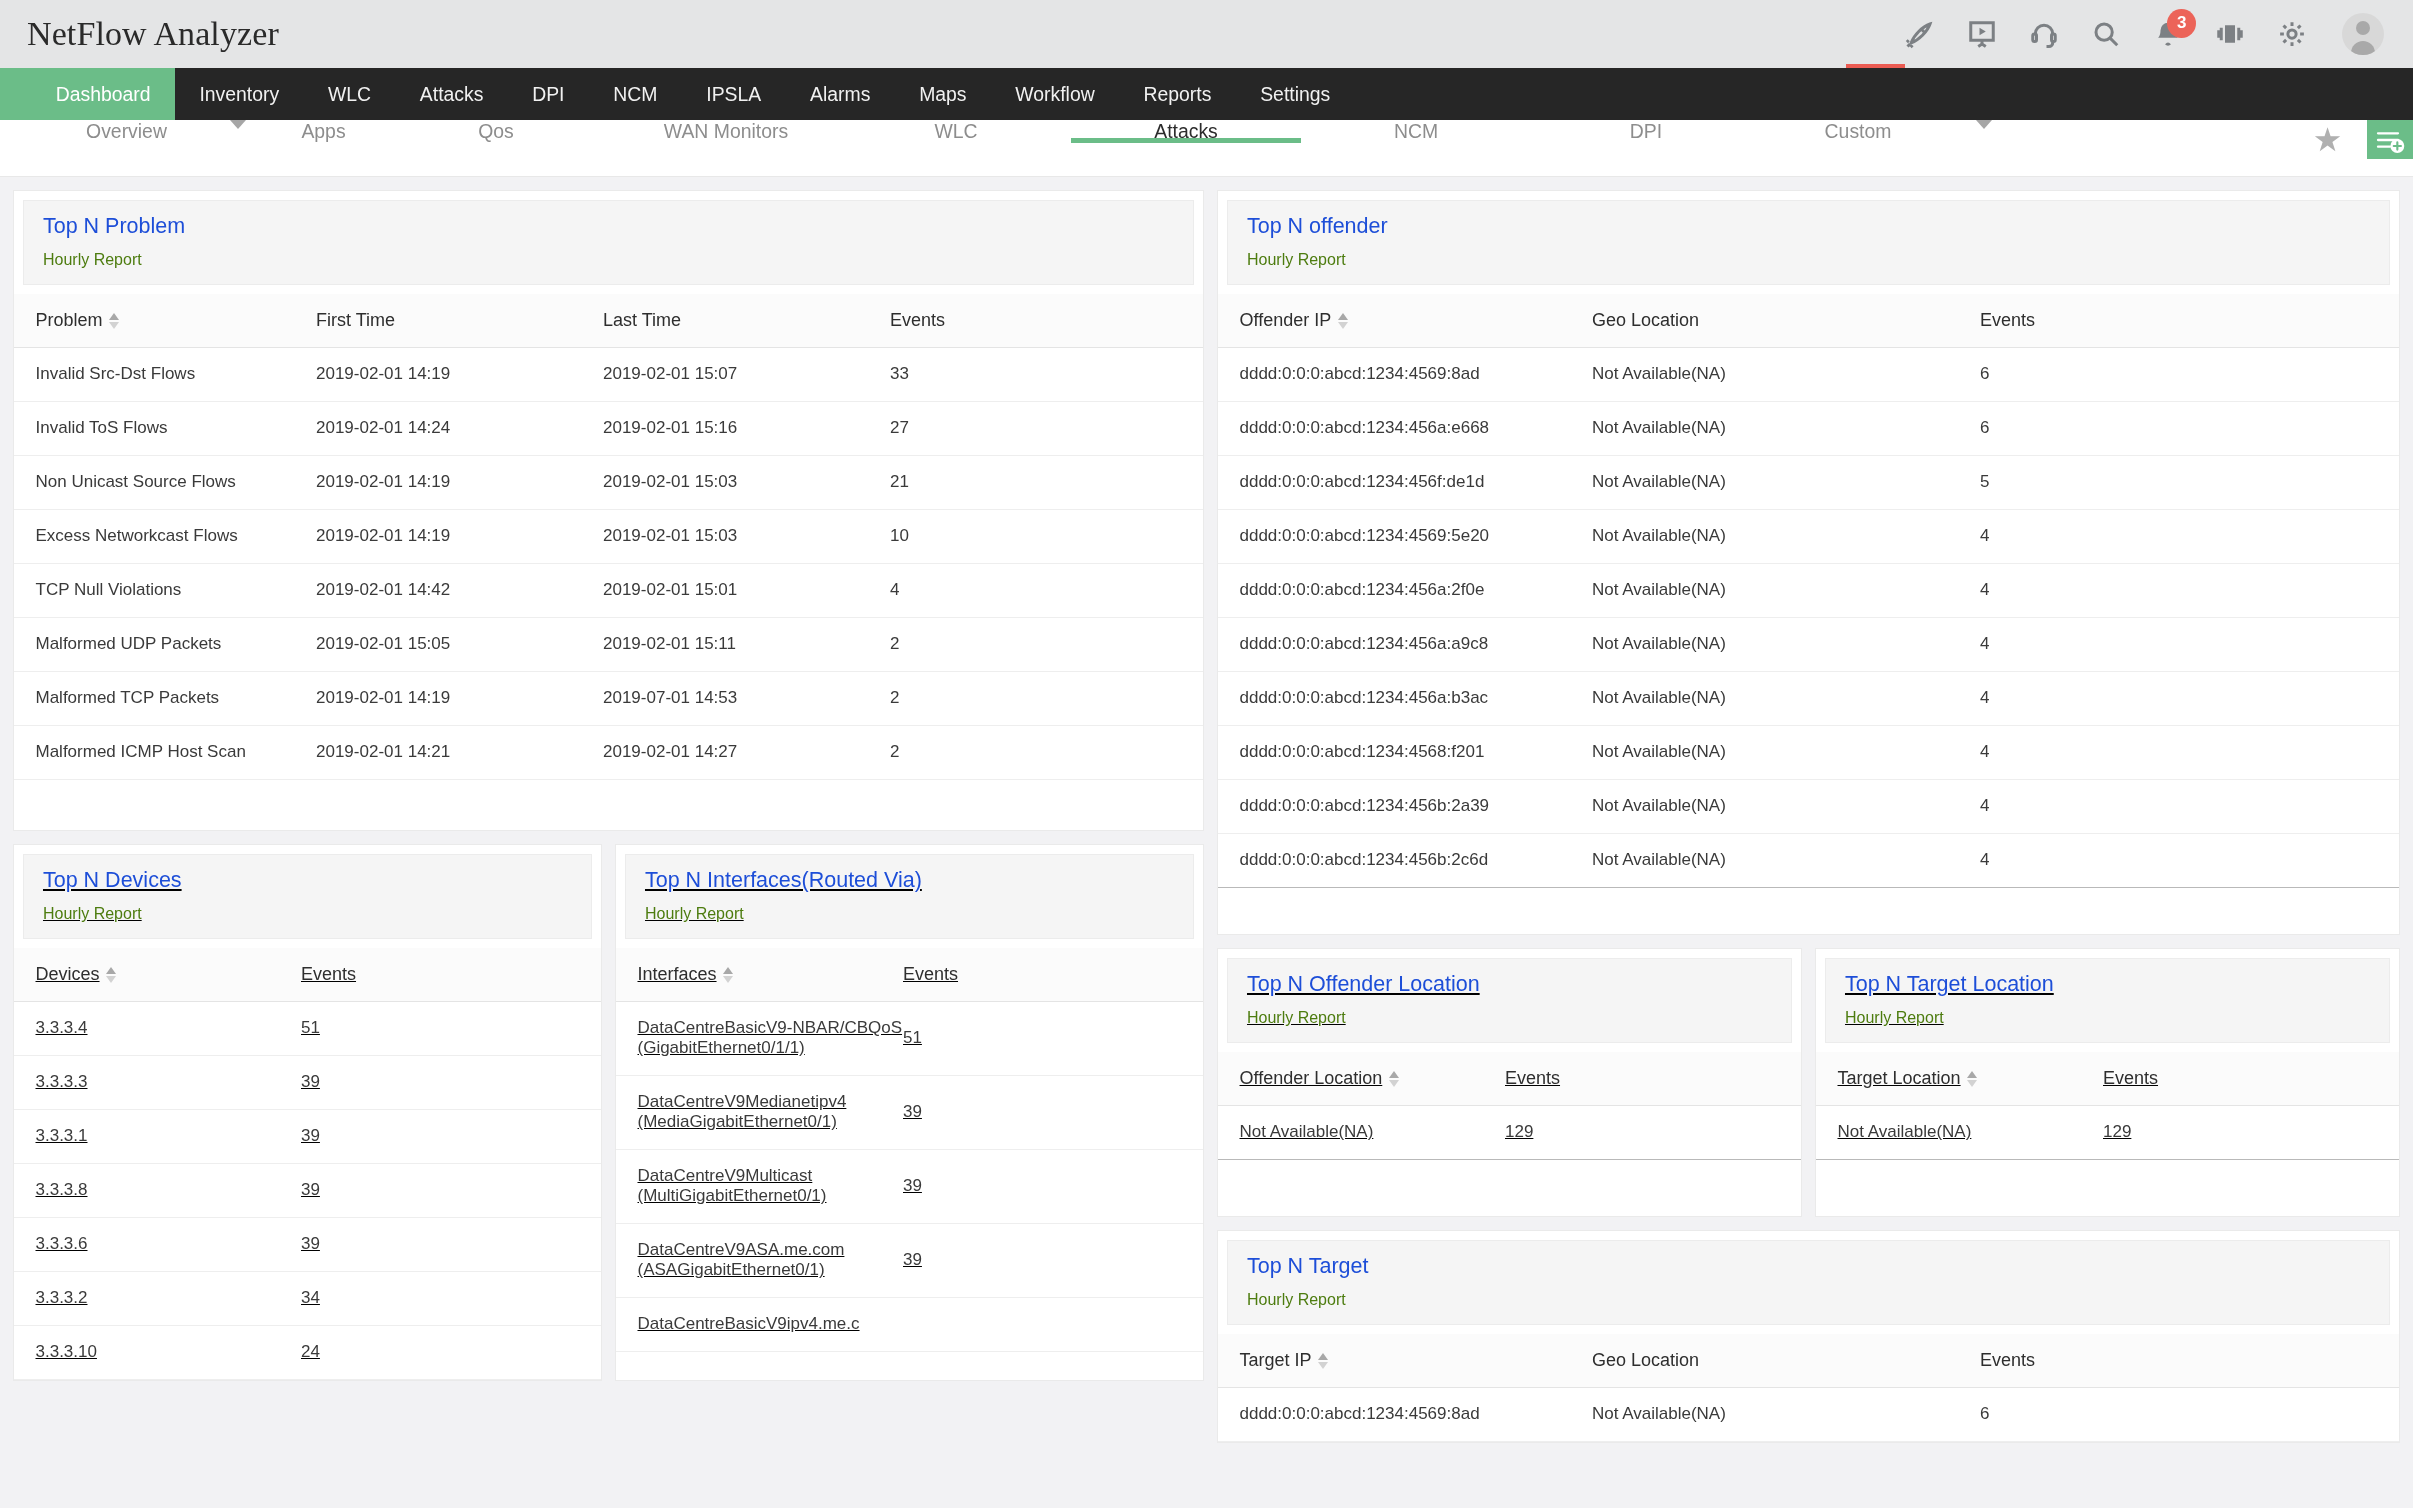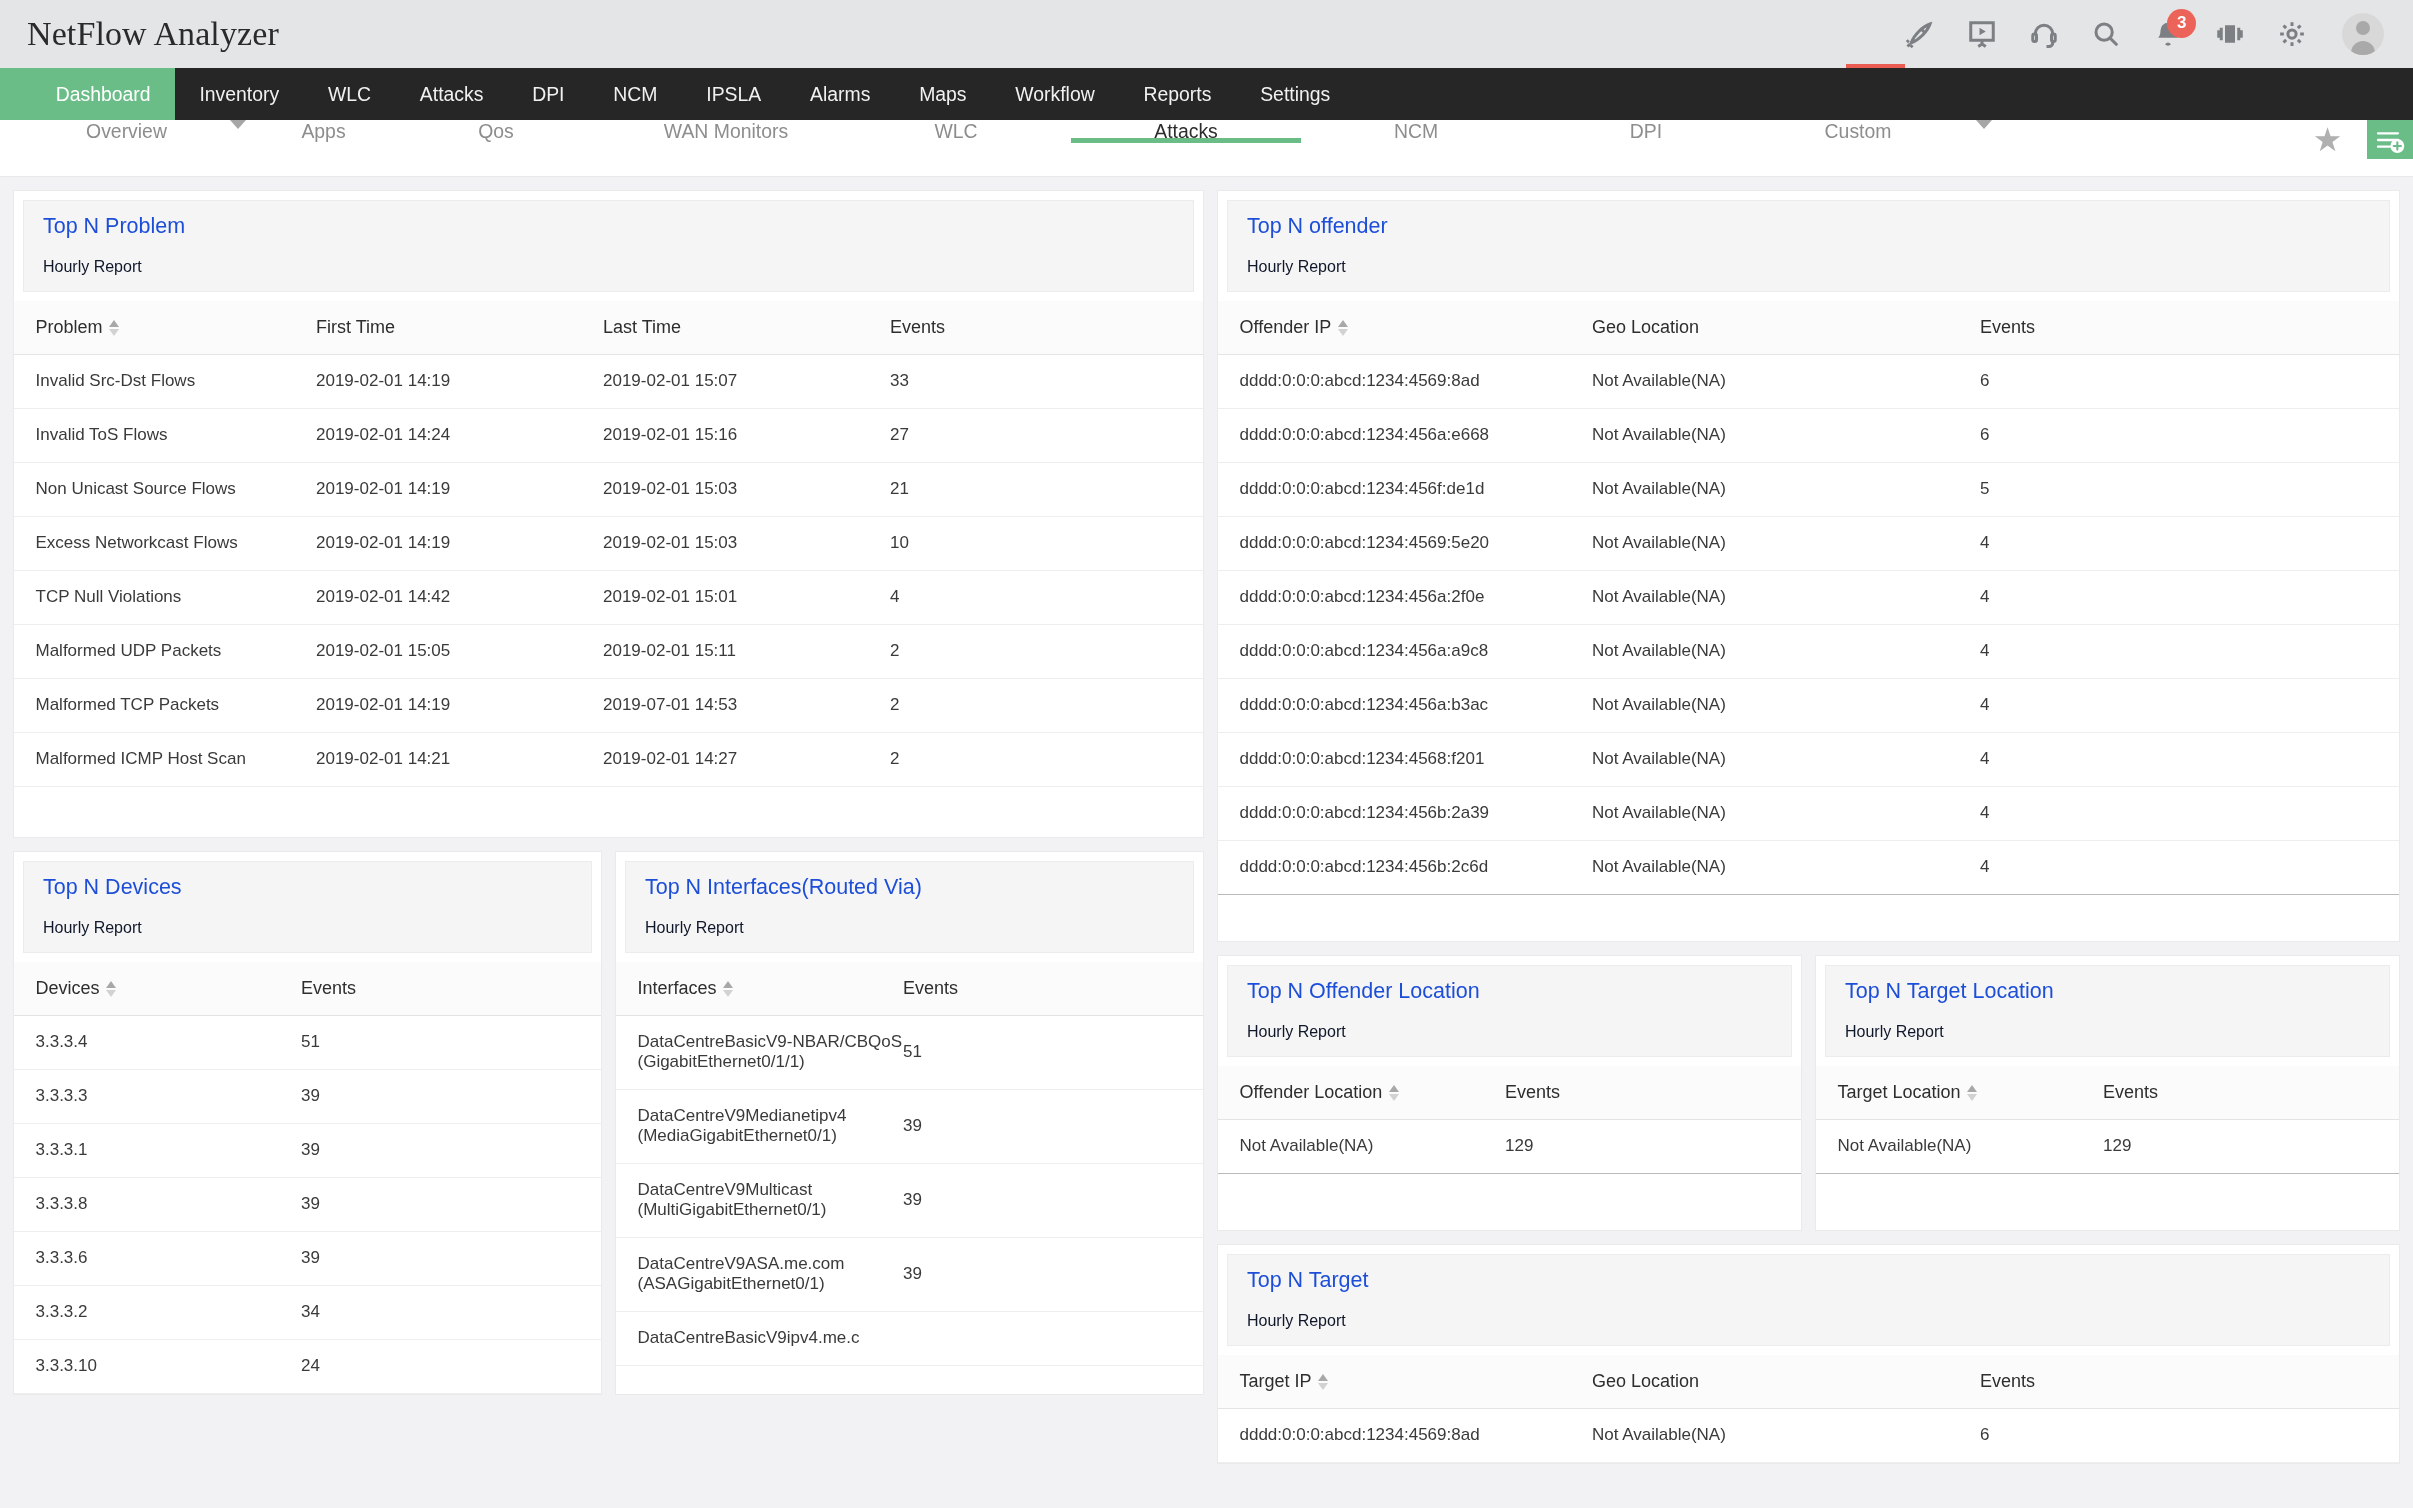--- a/index.html
+++ b/index.html
@@ -154,21 +154,21 @@
     border: 0.7px solid #eaeaea;
     overflow: hidden;
   }
   .card-head {
     background: #f5f5f5;
     border: 0.7px solid #ececec;
     margin: 9.3px;
     padding: 13px 18.7px 14.4px 18.7px;
   }
   .card-title { font-size: 21.5px; color: #1d4ed8; font-weight: 400; }
-  .card-sub { font-size: 16px; color: #0f172a; margin-top: 19px; }
+  .card-sub { font-size: 16px; color: #4d7c0f; margin-top: 12px; }
 
   table { width: 100%; border-collapse: collapse; }
   thead th {
     background: #fbfbfb;
     text-align: left;
     font-size: 18px;
     font-weight: 400;
     color: #2e2e2e;
     padding: 16px 0 16px 0;
     border-bottom: 1.4px solid #e4e4e4;
@@ -191,21 +191,21 @@
     display:block; width: 0; height: 0;
     border-left: 5.7px solid transparent;
     border-right: 5.7px solid transparent;
   }
   .sorter i.up   { border-bottom: 7.2px solid #a8a8a8; }
   .sorter i.down { border-top: 7.2px solid #d2d2d2; }
 
   .pad-l { padding-left: 21.5px; }
 
   .two-up { display: flex; gap: 13px; }
-  .two-up > .card { flex: 1; }
+  .two-up > .card { flex: 1; text-decoration: underline; }
 
   .spacer-row { height: 50px; }
 </style>
 </head>
 <body>
 
 <div class="appbar">
   <div class="app-title">NetFlow Analyzer</div>
 
   <div class="appbar-icons">

